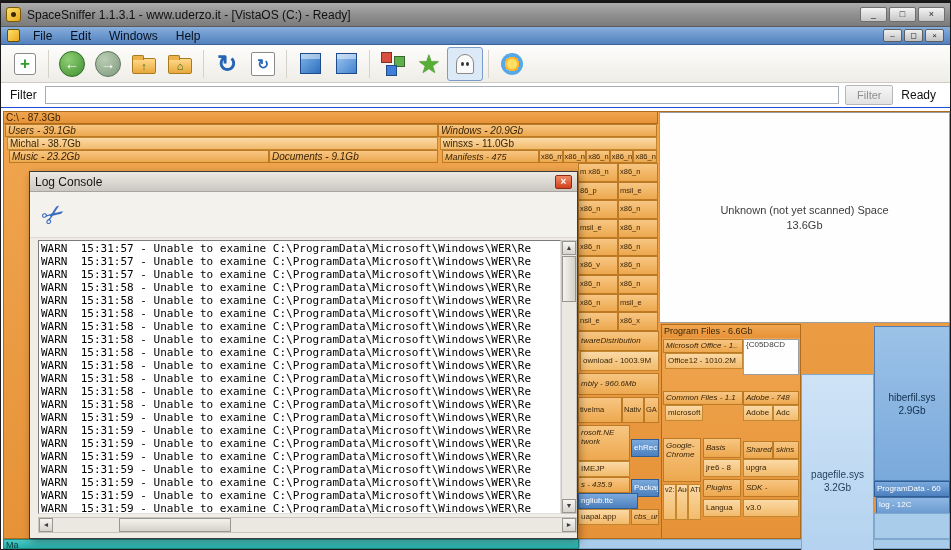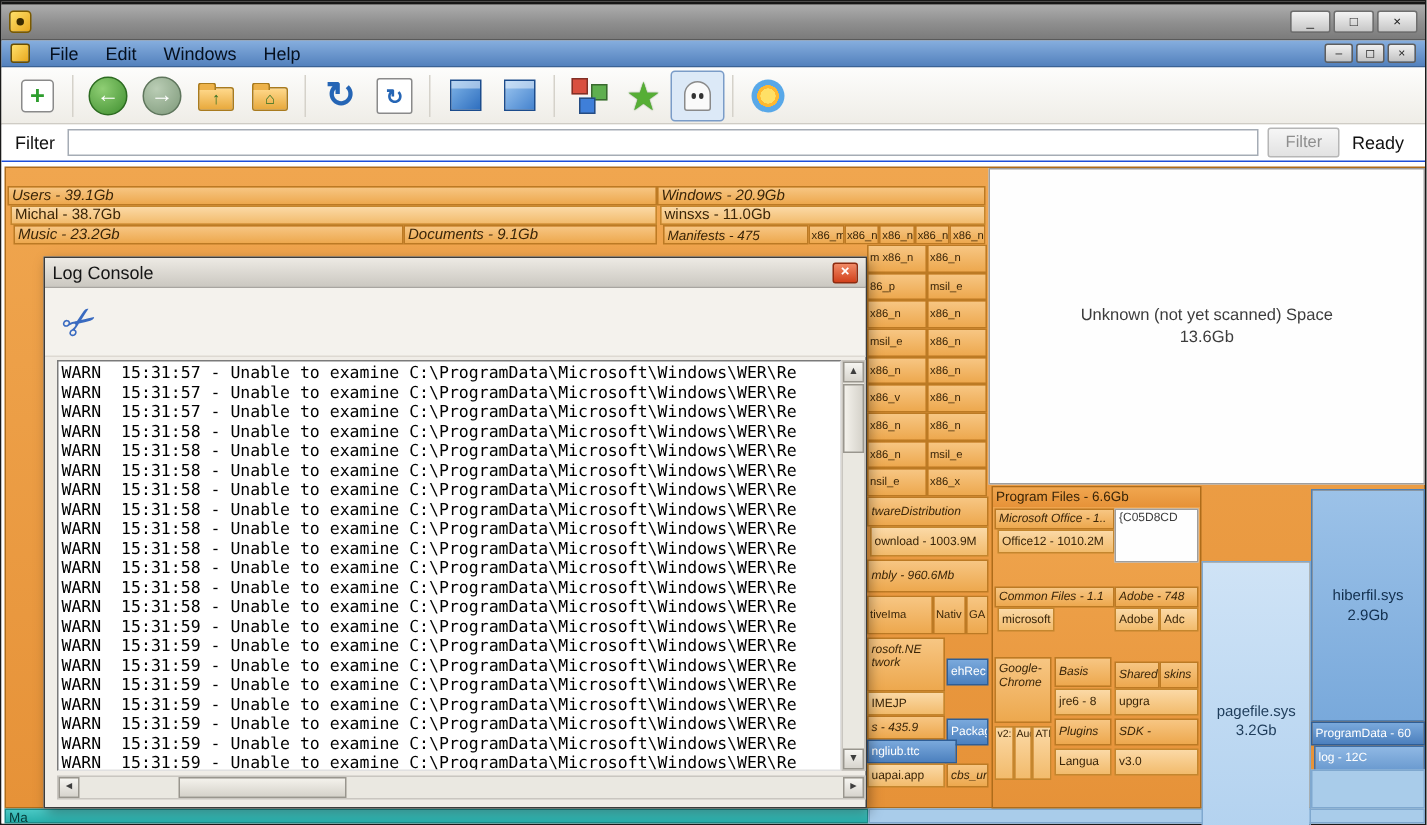--- a/index.html
+++ b/index.html
@@ -140,20 +140,21 @@
   .hthumb { position:absolute; left:80px; top:0; width:112px; height:14px;
     background:linear-gradient(180deg,#F4F2EC,#D5D2CA); border:1px solid #99968E; }
 </style>
 </head>
 <body>
 
 <div class="window">
 
   <div class="titlebar">
     <div class="app-icon"></div>
+    <span class="title-text">SpaceSniffer 1.1.3.1 - www.uderzo.it - [VistaOS (C:) - Ready]</span>
     <div class="win-controls">
       <div class="winbtn">_</div>
       <div class="winbtn">□</div>
       <div class="winbtn">×</div>
     </div>
   </div>
 
   <div class="menubar">
     <div class="mdi-icon"></div>
     <span class="menu-item">File</span>
@@ -227,20 +228,21 @@
     <input class="filter-input" value="" style="">
     <button class="filter-btn">Filter</button>
     <span class="filter-status">Ready</span>
   </div>
 
   <div class="treemap">
     <div class="tm or1" style="left:2px;top:3px;width:947px;height:428px;"></div>
     <div class="tm teal" style="left:2px;top:431px;width:576px;height:10px;font-size:9px;line-height:10px;">Ma</div>
     <div class="tm blue-fill" style="left:578px;top:431px;width:371px;height:10px;"></div>
 
+    <div class="tm or1 lbl10" style="left:2px;top:3px;width:655px;height:13px;">C:\ - 87.3Gb</div>
     <div class="tm or2 lbl10" style="left:4px;top:16px;width:433px;height:13px;">Users - 39.1Gb</div>
     <div class="tm or2 lbl10" style="left:437px;top:16px;width:219px;height:13px;">Windows - 20.9Gb</div>
     <div class="tm or3 lbl10" style="left:6px;top:29px;width:431px;height:13px;">Michal - 38.7Gb</div>
     <div class="tm or3 lbl10" style="left:439px;top:29px;width:217px;height:13px;">winsxs - 11.0Gb</div>
     <div class="tm or2 lbl10" style="left:8px;top:42px;width:260px;height:13px;">Music - 23.2Gb</div>
     <div class="tm or2 lbl10" style="left:268px;top:42px;width:169px;height:13px;">Documents - 9.1Gb</div>
     <div class="tm or2" style="left:441px;top:42px;width:97px;height:13px;line-height:12px;">Manifests - 475</div>
     <div class="tm mani-wrap" style="left:538px;top:42px;width:118px;height:13px;">
         <div class="mani-cell">x86_micro</div>
         <div class="mani-cell">x86_n</div>

